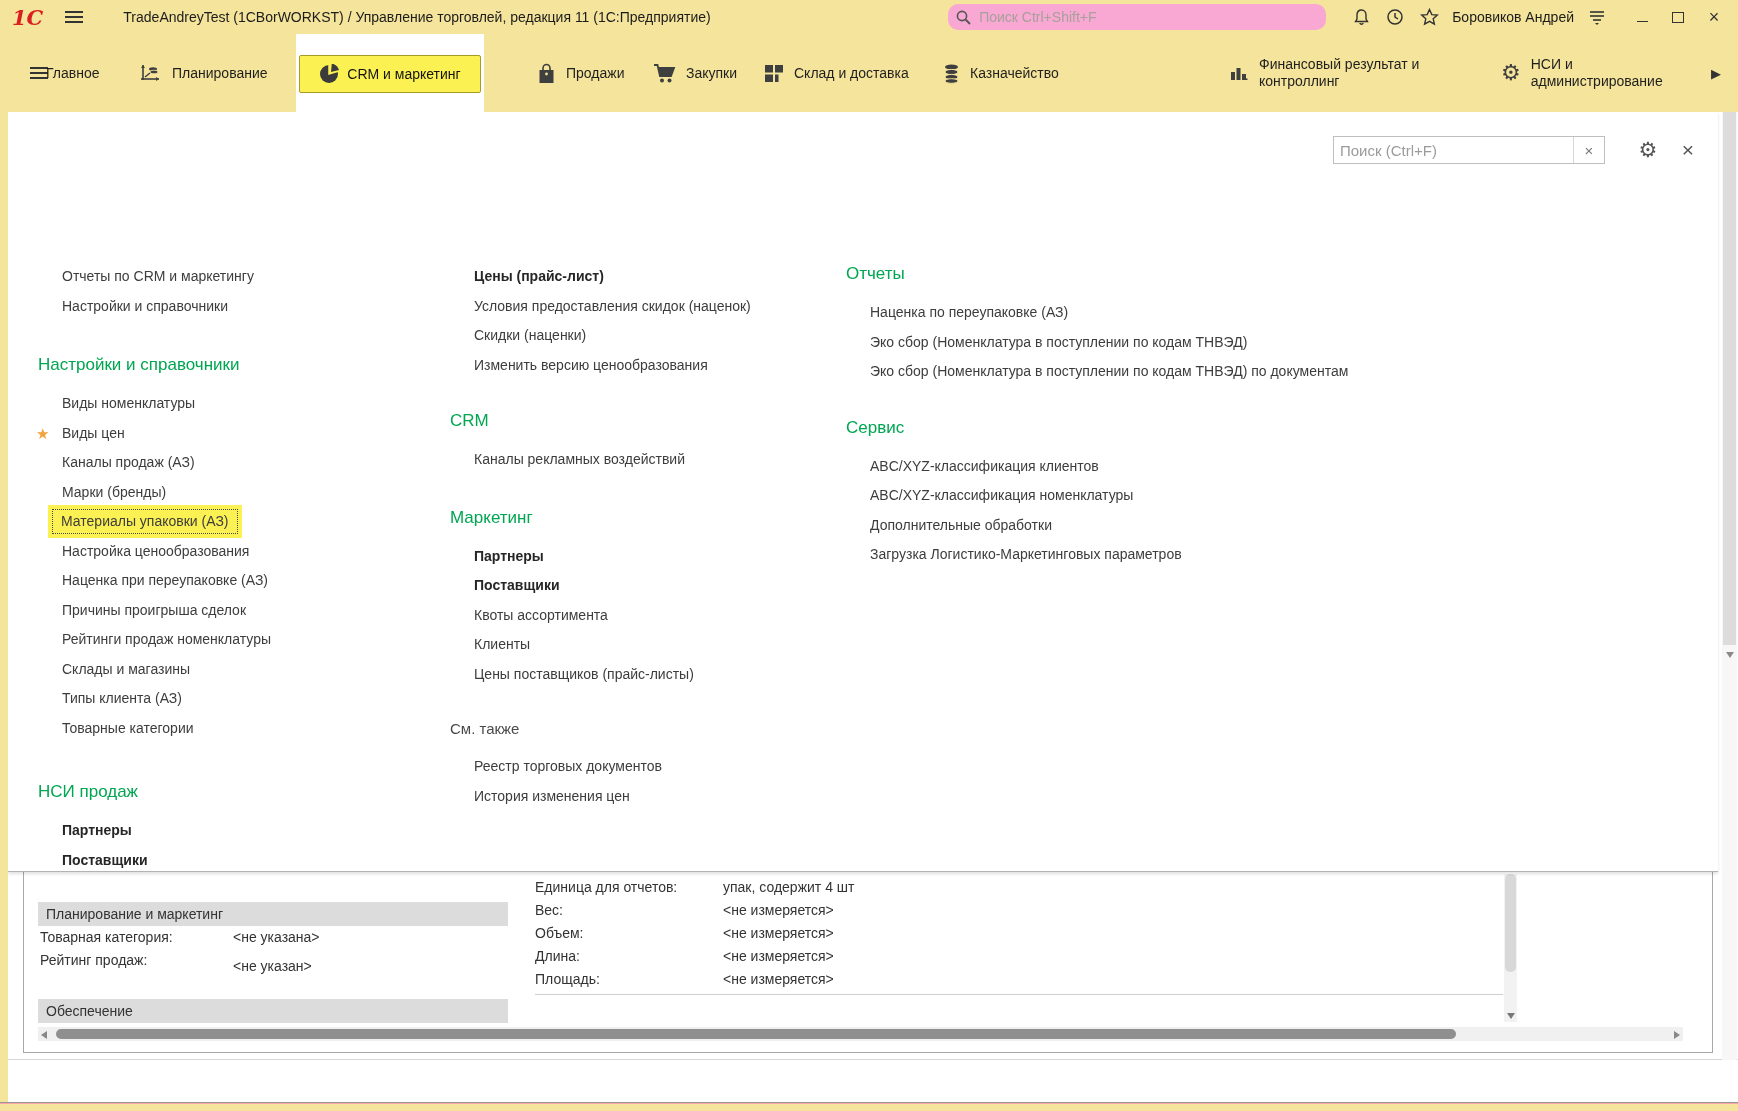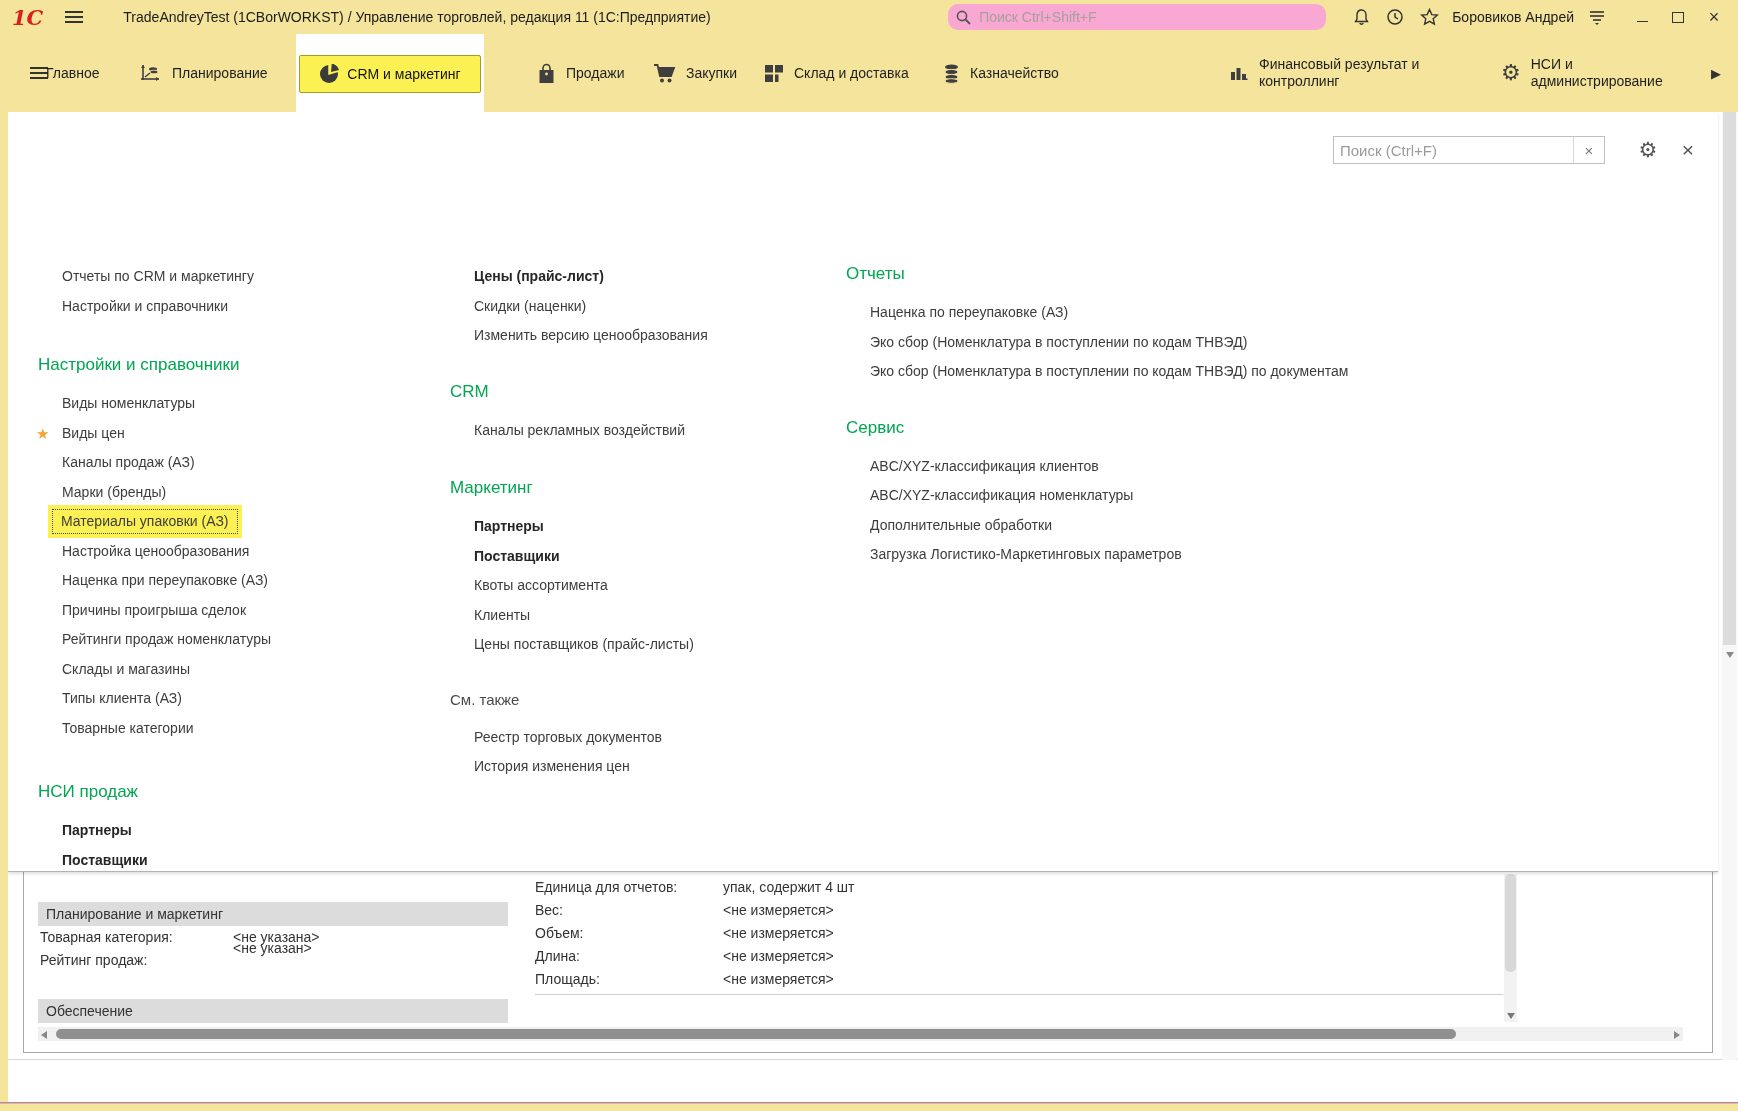--- a/index.html
+++ b/index.html
@@ -299,20 +299,21 @@
     <div class="mi">Типы клиента (АЗ)</div>
     <div class="mi">Товарные категории</div>
     <div class="ghead" style="margin-top:37px">НСИ продаж</div>
     <div class="mi bold">Партнеры</div>
     <div class="mi bold">Поставщики</div>
     <div class="mi">Клиенты</div>
   </div>
 
   <div class="col" style="left:434px;width:390px">
     <div class="mi bold">Цены (прайс-лист)</div>
+    <div class="mi">Условия предоставления скидок (наценок)</div>
     <div class="mi">Скидки (наценки)</div>
     <div class="mi">Изменить версию ценообразования</div>
     <div class="ghead" style="margin-top:29px">CRM</div>
     <div class="mi">Каналы рекламных воздействий</div>
     <div class="ghead" style="margin-top:31px">Маркетинг</div>
     <div class="mi bold">Партнеры</div>
     <div class="mi bold">Поставщики</div>
     <div class="mi">Квоты ассортимента</div>
     <div class="mi">Клиенты</div>
     <div class="mi">Цены поставщиков (прайс-листы)</div>
@@ -337,21 +338,21 @@
 <div class="lower">
   <div class="vline" style="left:15px;top:0;height:180px"></div>
   <div class="vline" style="left:1704px;top:0;height:180px"></div>
   <div class="hline" style="left:15px;top:180px;width:1690px"></div>
   <div class="hline" style="left:0;top:187px;width:1730px;background:#d6d6d6"></div>
 
   <div class="secbar" style="top:30px">Планирование и маркетинг</div>
   <div class="fl" style="left:32px;top:55px">Товарная категория:</div>
   <div class="fl" style="left:225px;top:55px">&lt;не указана&gt;</div>
   <div class="fl" style="left:32px;top:78px">Рейтинг продаж:</div>
-  <div class="fl" style="left:225px;top:66px">&lt;не указан&gt;</div>
+  <div class="fl" style="left:225px;top:84px">&lt;не указан&gt;</div>
   <div class="secbar" style="top:127px">Обеспечение</div>
 
   <div class="fl" style="left:527px;top:5px">Единица для отчетов:</div>
   <div class="fl" style="left:715px;top:5px">упак, содержит 4 шт</div>
   <div class="fl" style="left:527px;top:28px">Вес:</div>
   <div class="fl" style="left:715px;top:28px">&lt;не измеряется&gt;</div>
   <div class="fl" style="left:527px;top:51px">Объем:</div>
   <div class="fl" style="left:715px;top:51px">&lt;не измеряется&gt;</div>
   <div class="fl" style="left:527px;top:74px">Длина:</div>
   <div class="fl" style="left:715px;top:74px">&lt;не измеряется&gt;</div>

